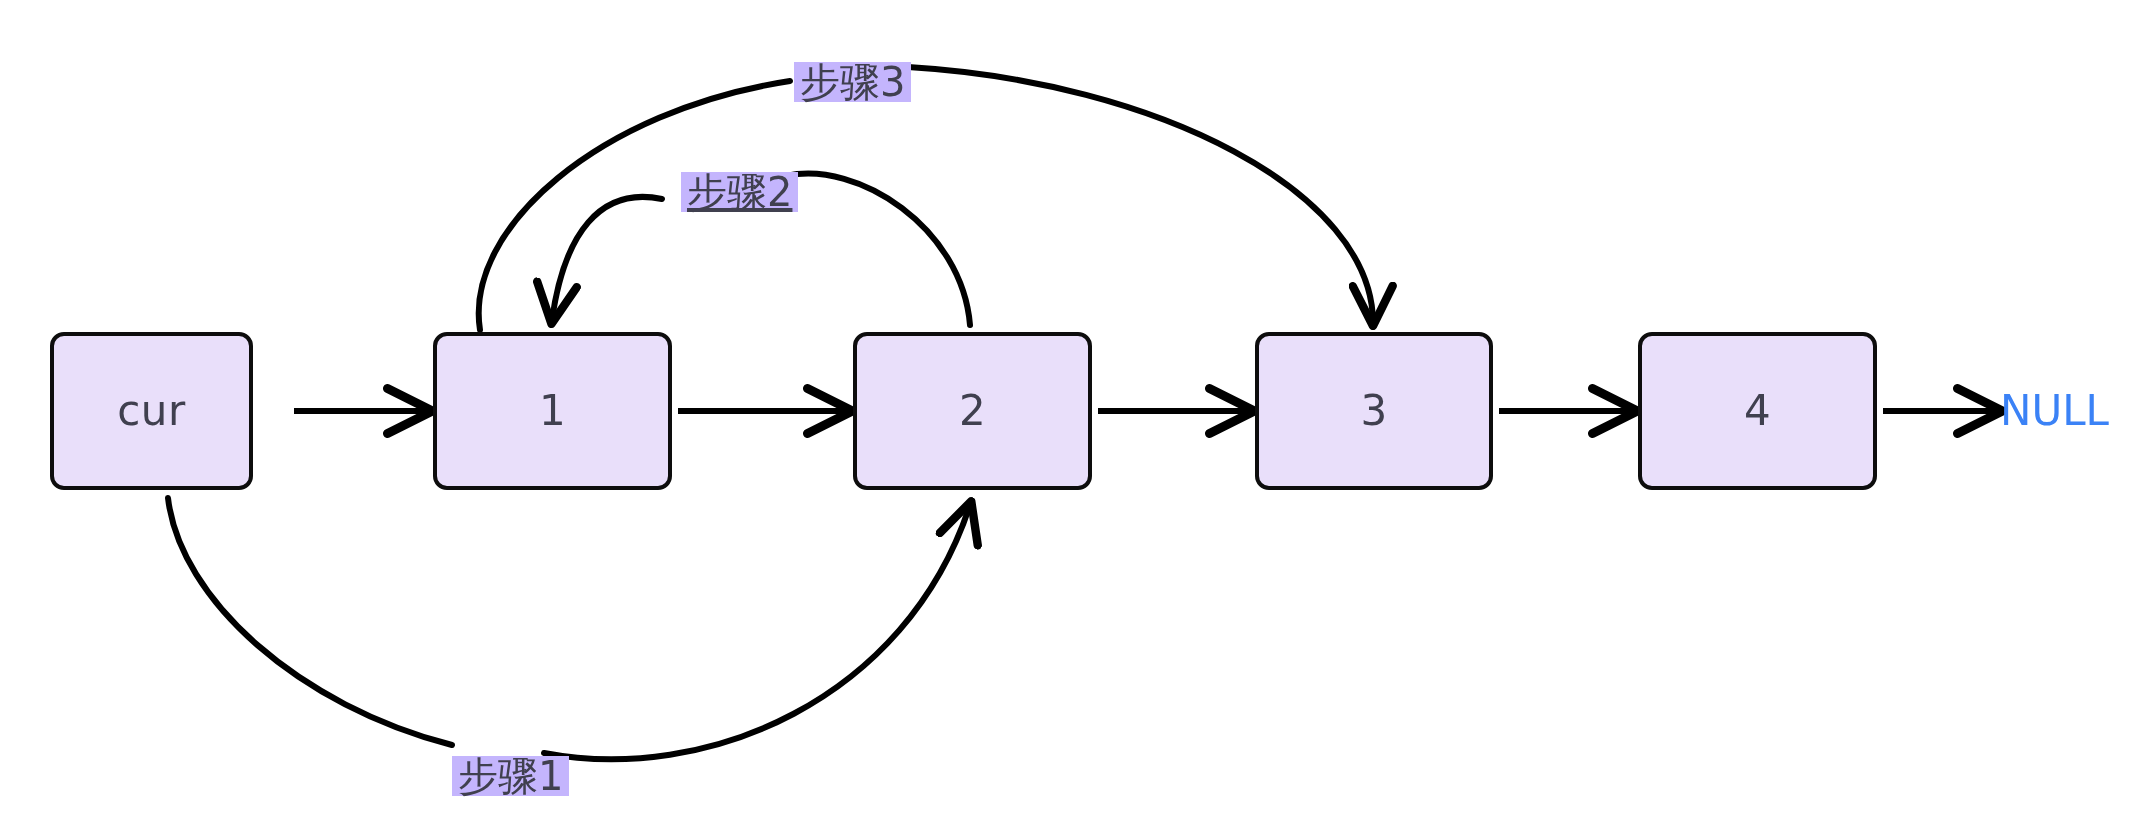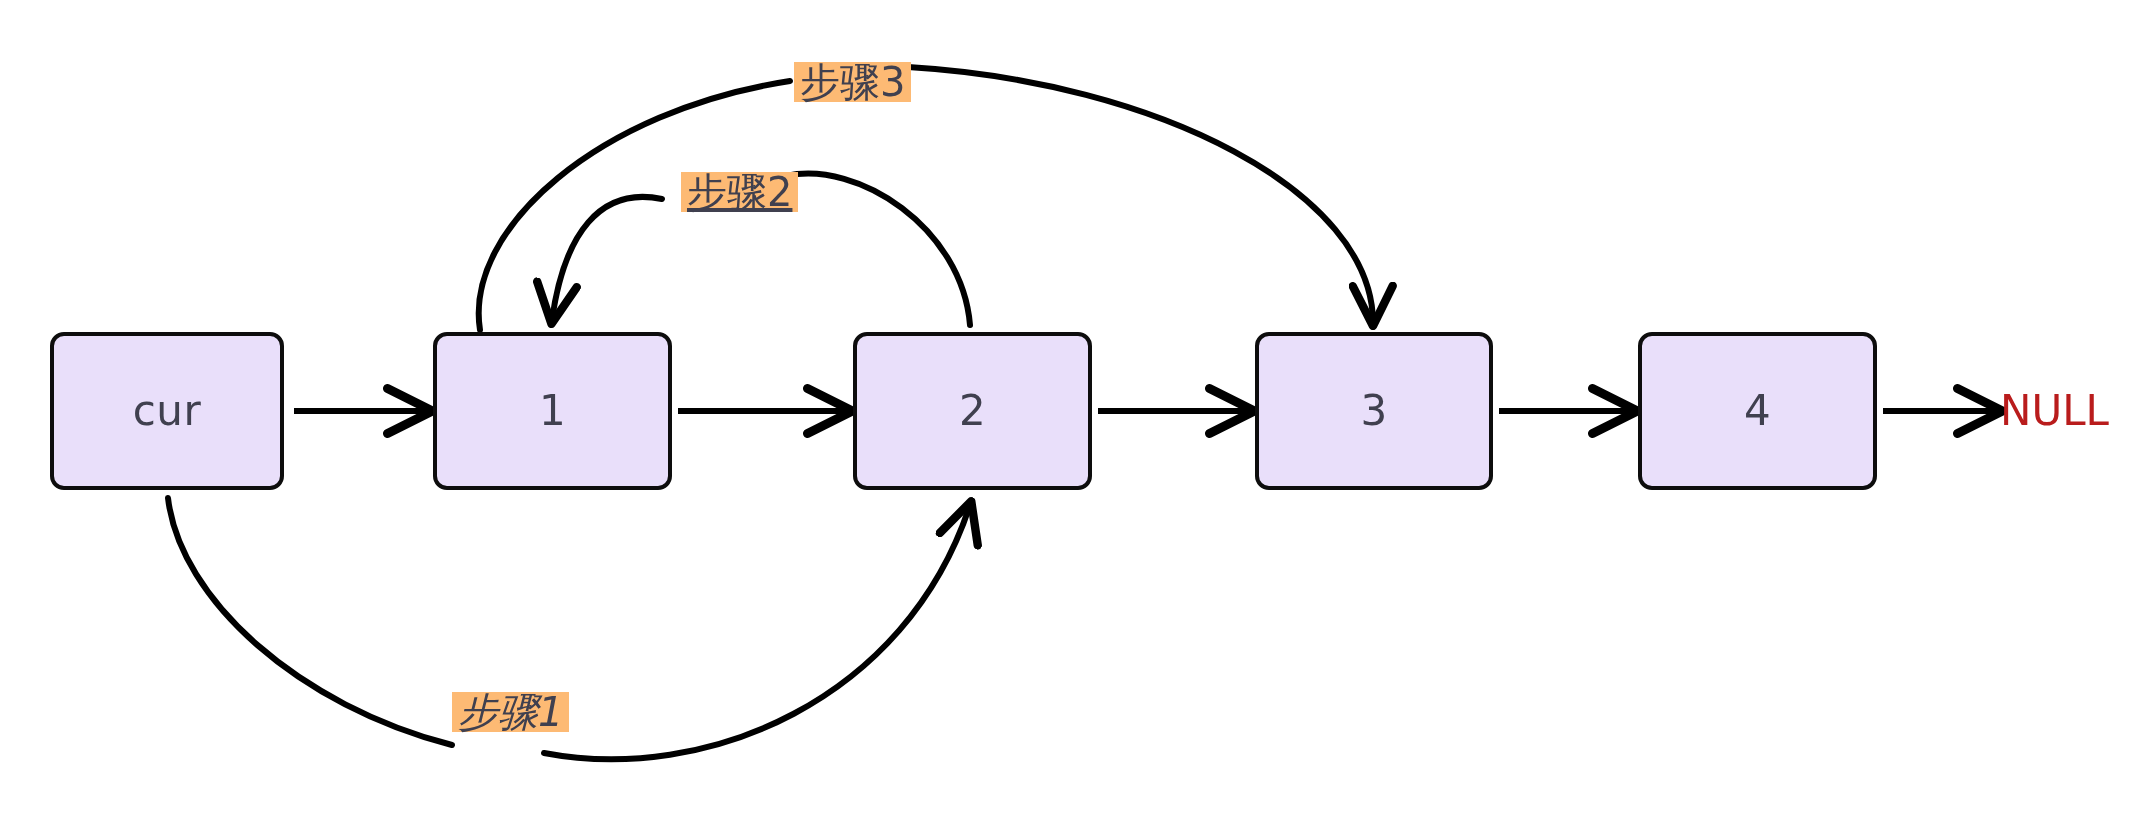--- a/index.html
+++ b/index.html
@@ -43,32 +43,32 @@
     line-height: 1;
     color: #40404f;
     letter-spacing: 0.5px;
     user-select: none;
   }
   .terminal-label {
     position: absolute;
     font-family: "DejaVu Sans", "Liberation Sans", sans-serif;
     font-size: 42px;
     line-height: 1;
-    color: #b91c1c;
+    color: #3b82f6;
     white-space: nowrap;
     z-index: 3;
   }
   .edge-label {
     position: absolute;
     font-family: "DejaVu Sans", "Liberation Sans", sans-serif;
     font-size: 40px;
     line-height: 1;
     color: #40404f;
     white-space: nowrap;
-    background: #fdba74;
+    background: #c4b5fd;
     padding: 0 6px;
     z-index: 4;
     user-select: none;
   }
 </style>
 </head>
 <body>
 
 <div id="canvas">
 
@@ -95,21 +95,21 @@
       <path d="M 544,753 C 706,784 906,700 970,505" marker-end="url(#arrow-curve)"></path>
 
       <path d="M 970,325 C 962,228 858,160 786,176"></path>
       <path d="M 662,199 C 600,186 564,234 552,320" marker-end="url(#arrow-curve)"></path>
 
       <path d="M 480,330 C 464,228 600,110 790,81"></path>
       <path d="M 908,67 C 1158,82 1372,192 1373,322" marker-end="url(#arrow-curve)"></path>
     </g>
   </svg>
 
-  <div class="node-box" style="left:50px; top:332px; width:234px; height:158px;">
+  <div class="node-box" style="left:50px; top:332px; width:203px; height:158px;">
     <span class="node-label">cur</span>
   </div>
 
   <div class="node-box" style="left:433px; top:332px; width:239px; height:158px;">
     <span class="node-label">1</span>
   </div>
 
   <div class="node-box" style="left:853px; top:332px; width:239px; height:158px;">
     <span class="node-label">2</span>
   </div>
@@ -121,15 +121,15 @@
   <div class="node-box" style="left:1638px; top:332px; width:239px; height:158px;">
     <span class="node-label">4</span>
   </div>
 
   <span class="terminal-label" style="left:2000px; top:390px;">NULL</span>
 
   <span class="edge-label" style="left:794px; top:62px;">步骤3</span>
 
   <span class="edge-label" style="left:681px; top:172px;text-decoration:underline;">步骤2</span>
 
-  <span class="edge-label" style="left:452px; top:692px;font-style:italic;">步骤1</span>
+  <span class="edge-label" style="left:452px; top:756px;">步骤1</span>
 
 </div>
 
 </body></html>

